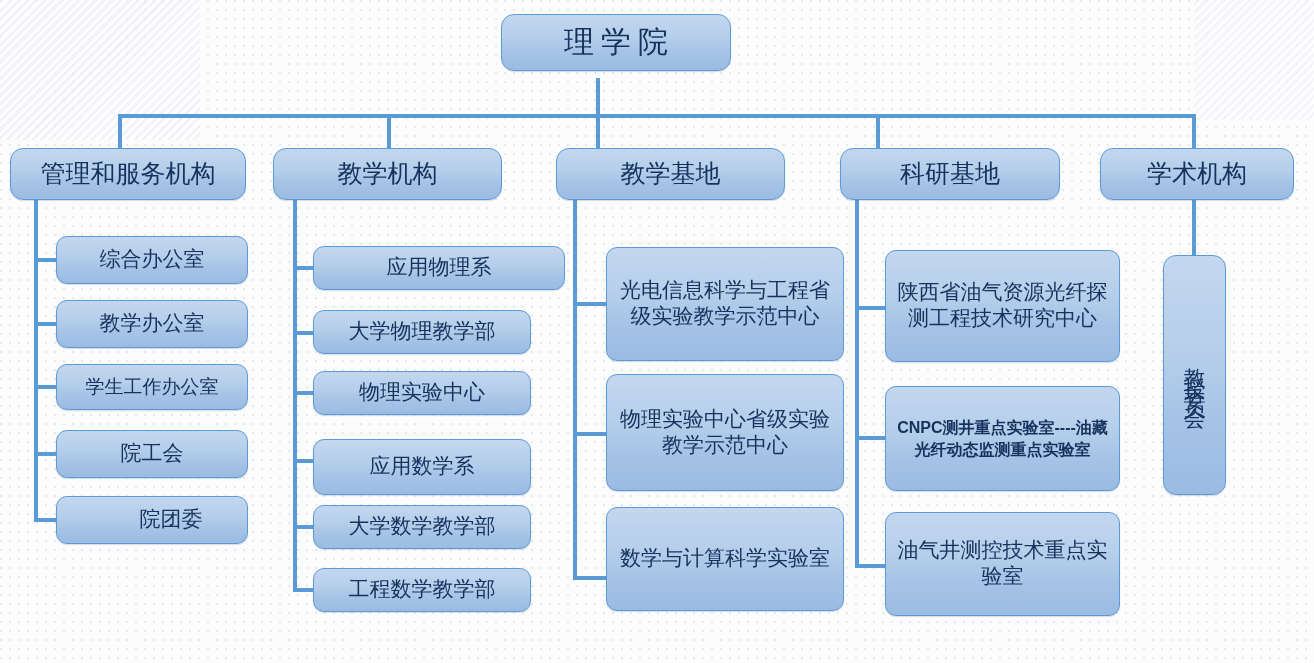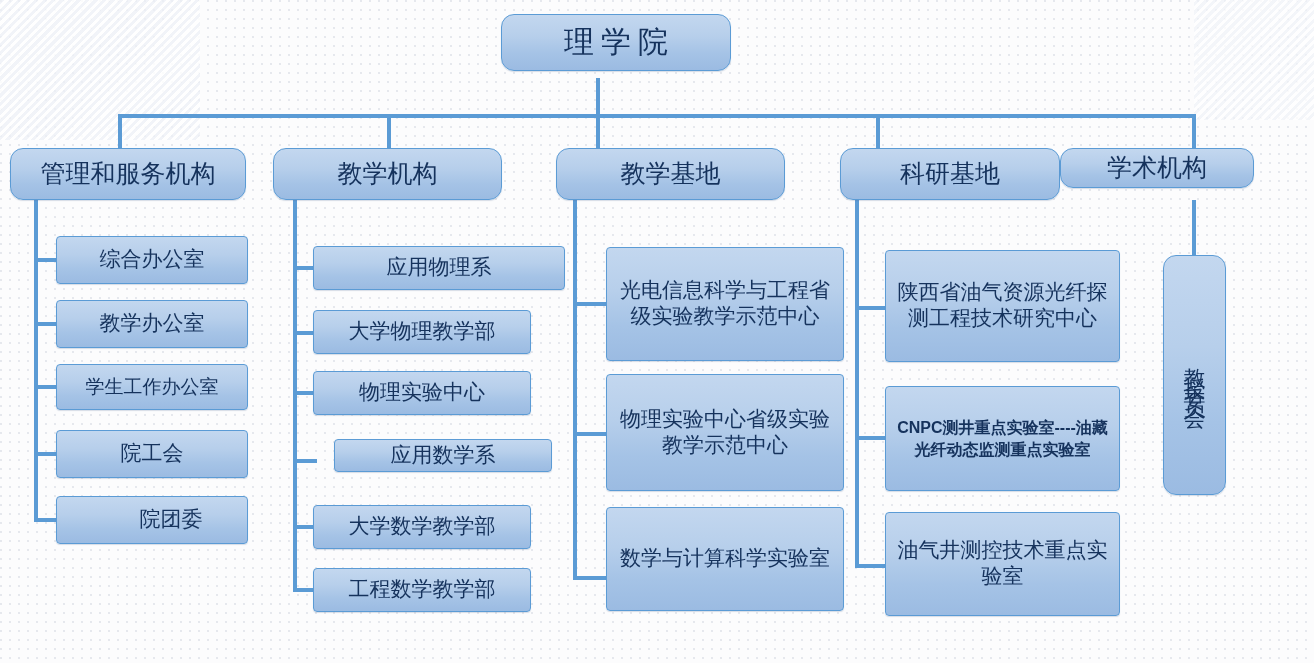--- a/index.html
+++ b/index.html
@@ -54,21 +54,21 @@
   .connector {
     position: absolute;
     background-color: #5b9bd5;
     z-index: 1;
   }
 
   .node {
     position: absolute;
     box-sizing: border-box;
     border: 1px solid #5b9bd5;
-    border-radius: 4px;
+    border-radius: 11px;
     background: linear-gradient(to bottom, #c3d7ef 0%, #b7cfeb 38%, #a5c3e6 70%, #9bbbe2 100%);
     color: #15325c;
     display: flex;
     align-items: center;
     justify-content: center;
     text-align: center;
     line-height: 1.22;
     z-index: 3;
     box-shadow: 0 1px 1px rgba(80,110,150,0.22);
     padding: 2px 6px;
@@ -161,21 +161,21 @@
   </div>
   <div class="node node-l2" style="left:273px; top:148px; width:229px; height:52px;">
     <span>教学机构</span>
   </div>
   <div class="node node-l2" style="left:556px; top:148px; width:229px; height:52px;">
     <span>教学基地</span>
   </div>
   <div class="node node-l2" style="left:840px; top:148px; width:220px; height:52px;">
     <span>科研基地</span>
   </div>
-  <div class="node node-l2" style="left:1060px; top:148px; width:194px; height:40px;">
+  <div class="node node-l2" style="left:1100px; top:148px; width:194px; height:52px;">
     <span>学术机构</span>
   </div>
 
   <div class="node node-l3" style="left:56px; top:236px; width:192px; height:48px;">
     <span>综合办公室</span>
   </div>
   <div class="node node-l3" style="left:56px; top:300px; width:192px; height:48px;">
     <span>教学办公室</span>
   </div>
   <div class="node node-l3 small" style="left:56px; top:364px; width:192px; height:46px;">
@@ -190,21 +190,21 @@
 
   <div class="node node-l3" style="left:313px; top:246px; width:252px; height:44px;">
     <span>应用物理系</span>
   </div>
   <div class="node node-l3" style="left:313px; top:310px; width:218px; height:44px;">
     <span>大学物理教学部</span>
   </div>
   <div class="node node-l3" style="left:313px; top:371px; width:218px; height:44px;">
     <span>物理实验中心</span>
   </div>
-  <div class="node node-l3" style="left:313px; top:439px; width:218px; height:33px;margin-left:21px;">
+  <div class="node node-l3" style="left:313px; top:439px; width:218px; height:56px;">
     <span>应用数学系</span>
   </div>
   <div class="node node-l3" style="left:313px; top:505px; width:218px; height:44px;">
     <span>大学数学教学部</span>
   </div>
   <div class="node node-l3" style="left:313px; top:568px; width:218px; height:44px;align-items:center;">
     <span>工程数学教学部</span>
   </div>
 
   <div class="node node-l3" style="left:606px; top:247px; width:238px; height:114px;">

